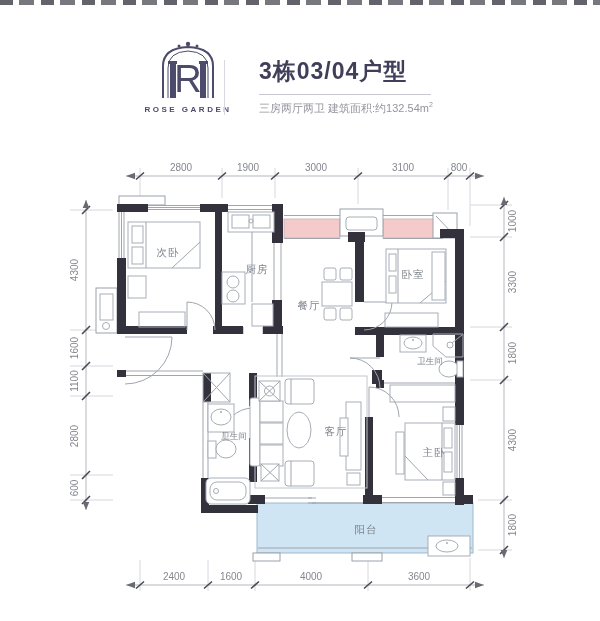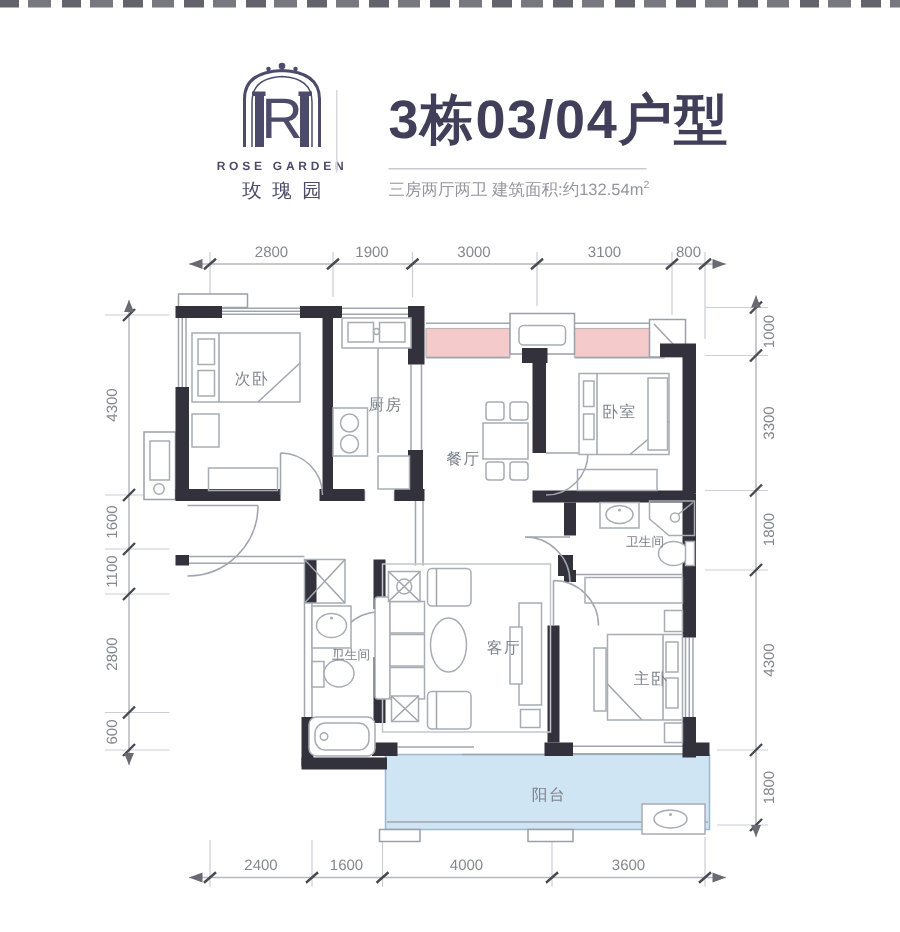--- a/index.html
+++ b/index.html
@@ -7,21 +7,21 @@
          font-family:"Liberation Sans","DejaVu Sans",sans-serif;}
   
   #top-artifact{position:absolute;left:0;top:0;width:600px;height:5px;opacity:.8;
     background:repeating-linear-gradient(90deg,#3c3c46 0 13px,#fff 13px 19px,#55555e 19px 34px,#fff 34px 41px);}
   
   #logo{position:absolute;left:133px;top:40px;width:110px;height:90px;text-align:center;color:#4d4b6b;}
   #logo .en{font-size:8px;letter-spacing:2.5px;margin-top:1px;white-space:nowrap;font-weight:bold;}
   #logo .cn{font-size:13px;letter-spacing:7px;margin-top:3px;text-indent:7px;white-space:nowrap;}
   #hdr-divider{position:absolute;left:224px;top:60px;width:1px;height:55px;background:#d8d8de;}
   #title-block{position:absolute;left:259px;top:56px;width:230px;}
-  #plan-title{font-size:36px;font-weight:600;color:#413e59;letter-spacing:1px;white-space:nowrap;}
+  #plan-title{font-size:23px;font-weight:600;color:#413e59;letter-spacing:1px;white-space:nowrap;}
   #title-underline{width:172px;height:1px;background:#c9c9d2;margin-top:7px;}
   #plan-subtitle{margin-top:6px;font-size:11px;color:#94959f;white-space:nowrap;}
   #plan-subtitle sup{font-size:7px;}
   
   svg text{font-family:"Liberation Sans","DejaVu Sans",sans-serif;}
   .w{fill:#32313c;stroke:none;}
   .ln{stroke:#a0a5ae;stroke-width:1;fill:none;}
   .lnw{stroke:#9aa0a8;stroke-width:1;fill:#fff;}
   .lt{stroke:#c2c6cc;stroke-width:1;fill:none;}
   .furn{stroke:#a7adb5;stroke-width:1;fill:#fff;}
@@ -54,21 +54,20 @@
           <circle cx="64" cy="6" r="1.5"></circle>
         <rect x="37" y="24" width="6" height="34"></rect>
         <rect x="67" y="24" width="6" height="34"></rect>
         <rect x="35" y="21" width="10" height="3"></rect>
         <rect x="65" y="21" width="10" height="3"></rect>
       </g>
       <rect x="44" y="20" width="22" height="38" fill="#ffffff"></rect>
       <text x="55" y="52" text-anchor="middle" font-size="38" font-family="Liberation Serif, DejaVu Serif, serif" fill="#4d4b6b">R</text>
     </svg>
     <div class="en">ROSE GARDEN</div>
-    <div class="cn">玫瑰园</div>
   </div>
   <div id="hdr-divider"></div>
   <div id="title-block">
     <div id="plan-title">3栋03/04户型</div>
     <div id="title-underline"></div>
     <div id="plan-subtitle"><span>三房两厅两卫 建筑面积:约132.54m</span><sup>2</sup></div>
   </div>
 
   <svg width="600" height="621" viewBox="0 0 600 621" style="position:absolute;left:0;top:0;">
     <defs>

